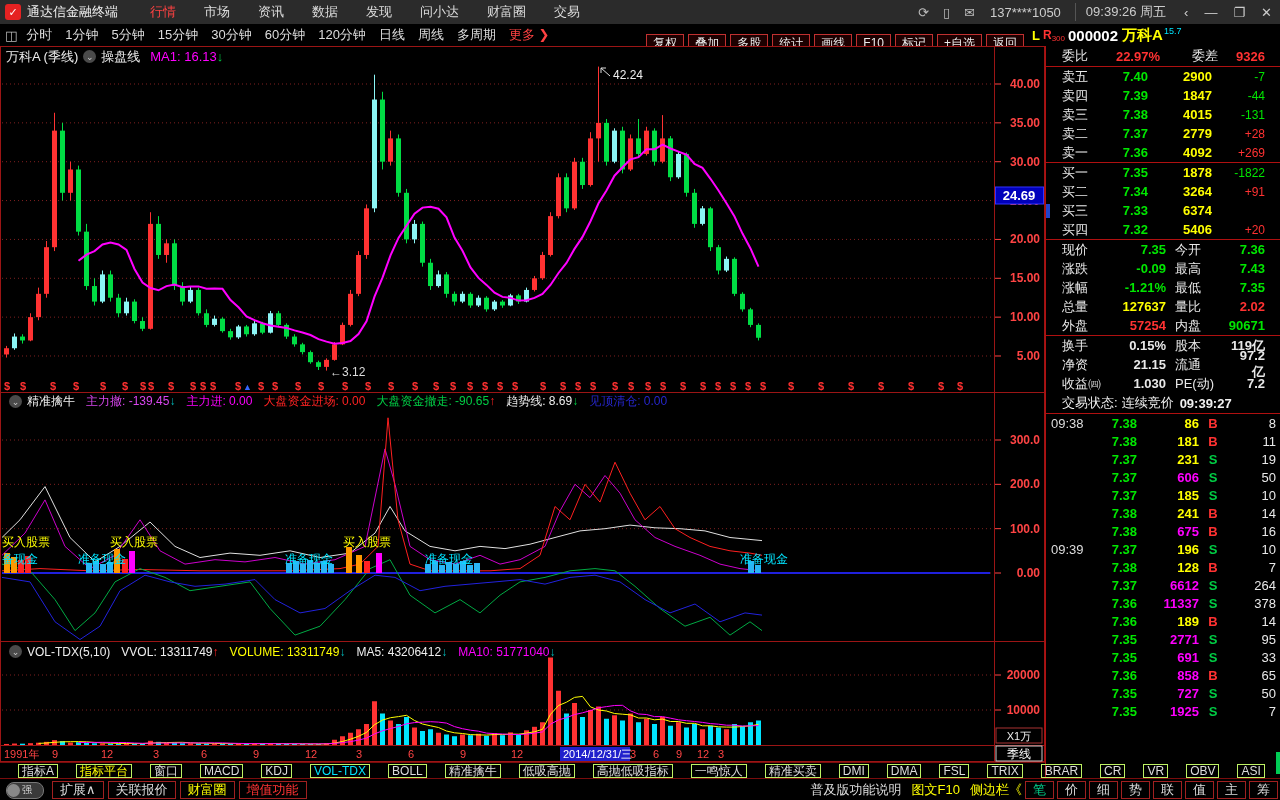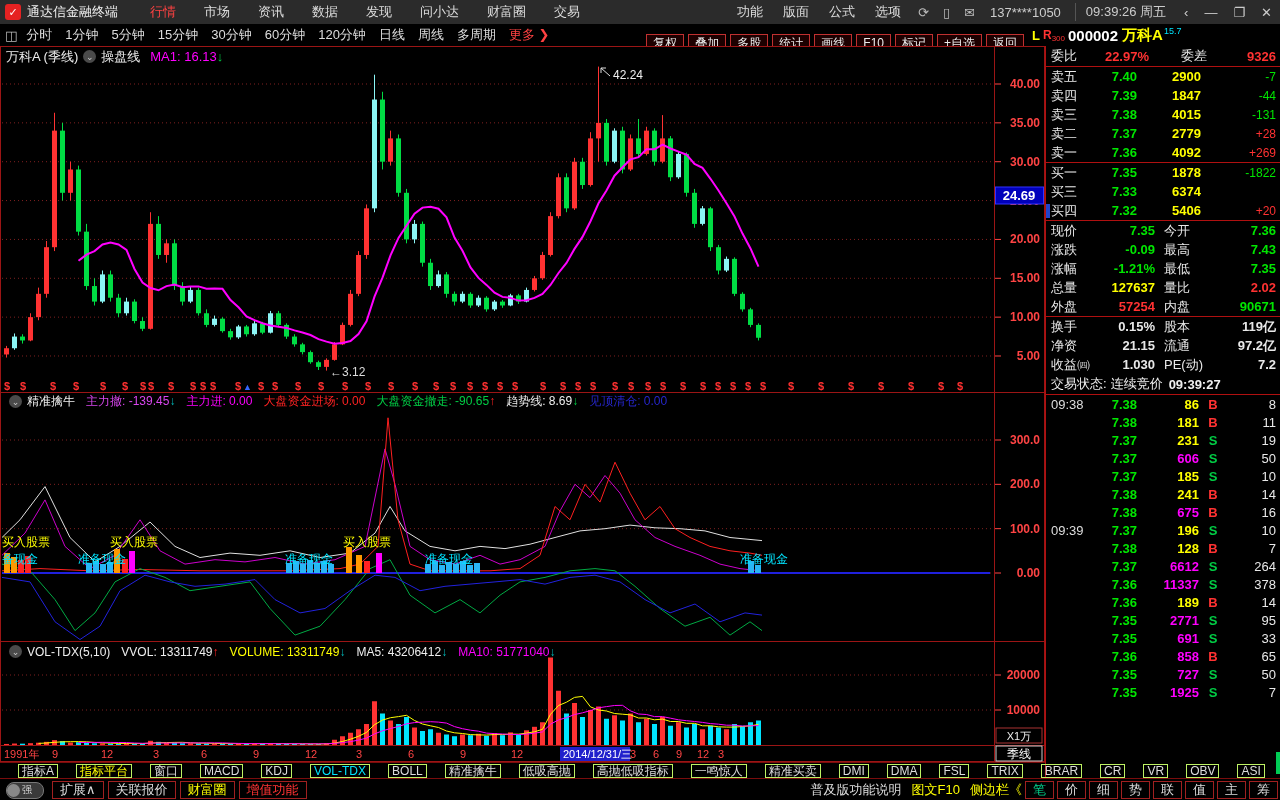--- a/index.html
+++ b/index.html
@@ -42,21 +42,21 @@
   #mainhead{top:2px;left:6px;height:17px;font-size:13px;}
   #p2head{top:348px;left:4px;height:15px;font-size:12px;}
   #p3head{top:598px;left:4px;height:15px;font-size:12px;}
   .circ{width:13px;height:13px;border-radius:50%;background:#4a4a4a;color:#ccc;font-size:9px;
         display:flex;align-items:center;justify-content:center;margin:0 5px;}
   .ma1{color:#ff00ff;margin-left:10px;}
   .hfield{margin-left:11px;}
   
   #rightpanel{position:absolute;left:1045px;top:46px;width:235px;height:732px;background:#000;
               border-left:1px solid #b01010;font-size:13px;overflow:hidden;}
-  .rp-row{display:flex;align-items:center;height:19px;padding:0 5px;}
+  .rp-row{display:flex;align-items:center;height:19px;padding:0 16px;}
   .rp-row.h20{height:20px;}
   .sepb{border-bottom:1px solid #b01010;}
   .sept{border-top:1px solid #b01010;}
   .cg{color:#00e600}.cr{color:#ff3232}.cy{color:#ffff00}.cw{color:#e8e8e8}.cm{color:#ff00ff}
   .wb-l{width:36px;color:#e8e8e8;}
   .wb-v{width:62px;text-align:right;font-weight:bold;}
   .wb-l2{width:48px;padding-left:10px;color:#e8e8e8;text-align:right;}
   .wb-v2{flex:1;text-align:right;font-weight:bold;}
   .lvl{width:36px;color:#e8e8e8;}
   .lvl-p{width:50px;text-align:right;font-weight:bold;}
@@ -101,21 +101,20 @@
 </head>
 <body>
 
 <div id="app">
 
   <header id="titlebar">
     <span class="logo">✓</span>
     <span class="appname">通达信金融终端</span>
     <nav id="menus"><span class="menu active">行情</span><span class="menu">市场</span><span class="menu">资讯</span><span class="menu">数据</span><span class="menu">发现</span><span class="menu">问小达</span><span class="menu">财富圈</span><span class="menu">交易</span></nav>
     <div id="tb-spacer"></div>
-    <nav id="menusR"><span class="menu">功能</span><span class="menu">版面</span><span class="menu">公式</span><span class="menu">选项</span></nav>
     <span class="tbicon">⟳</span>
     <span class="tbicon">▯</span>
     <span class="tbicon">✉</span>
     <span class="phone">137****1050</span>
     <span class="clock"><span>09:39:26</span> <span>周五</span></span>
     <span class="winctl">‹</span>
     <span class="winctl">—</span>
     <span class="winctl">❐</span>
     <span class="winctl">✕</span>
   </header>
@@ -713,20 +712,26 @@
         </div>
       </div>
     <div id="bids" class="sept">
         <div class="rp-row">
           <span class="lvl">买一</span>
           <span class="lvl-p cg">7.35</span>
           <span class="lvl-v cy">1878</span>
           <span class="lvl-d cg">-1822</span>
         </div>
         <div class="rp-row">
+          <span class="lvl">买二</span>
+          <span class="lvl-p cg">7.34</span>
+          <span class="lvl-v cy">3264</span>
+          <span class="lvl-d cr">+91</span>
+        </div>
+        <div class="rp-row">
           <span class="lvl">买三</span>
           <span class="lvl-p cg">7.33</span>
           <span class="lvl-v cy">6374</span>
           <span class="lvl-d cg"></span>
         </div>
         <div class="rp-row">
           <span class="lvl">买四</span>
           <span class="lvl-p cg">7.32</span>
           <span class="lvl-v cy">5406</span>
           <span class="lvl-d cr">+20</span>

